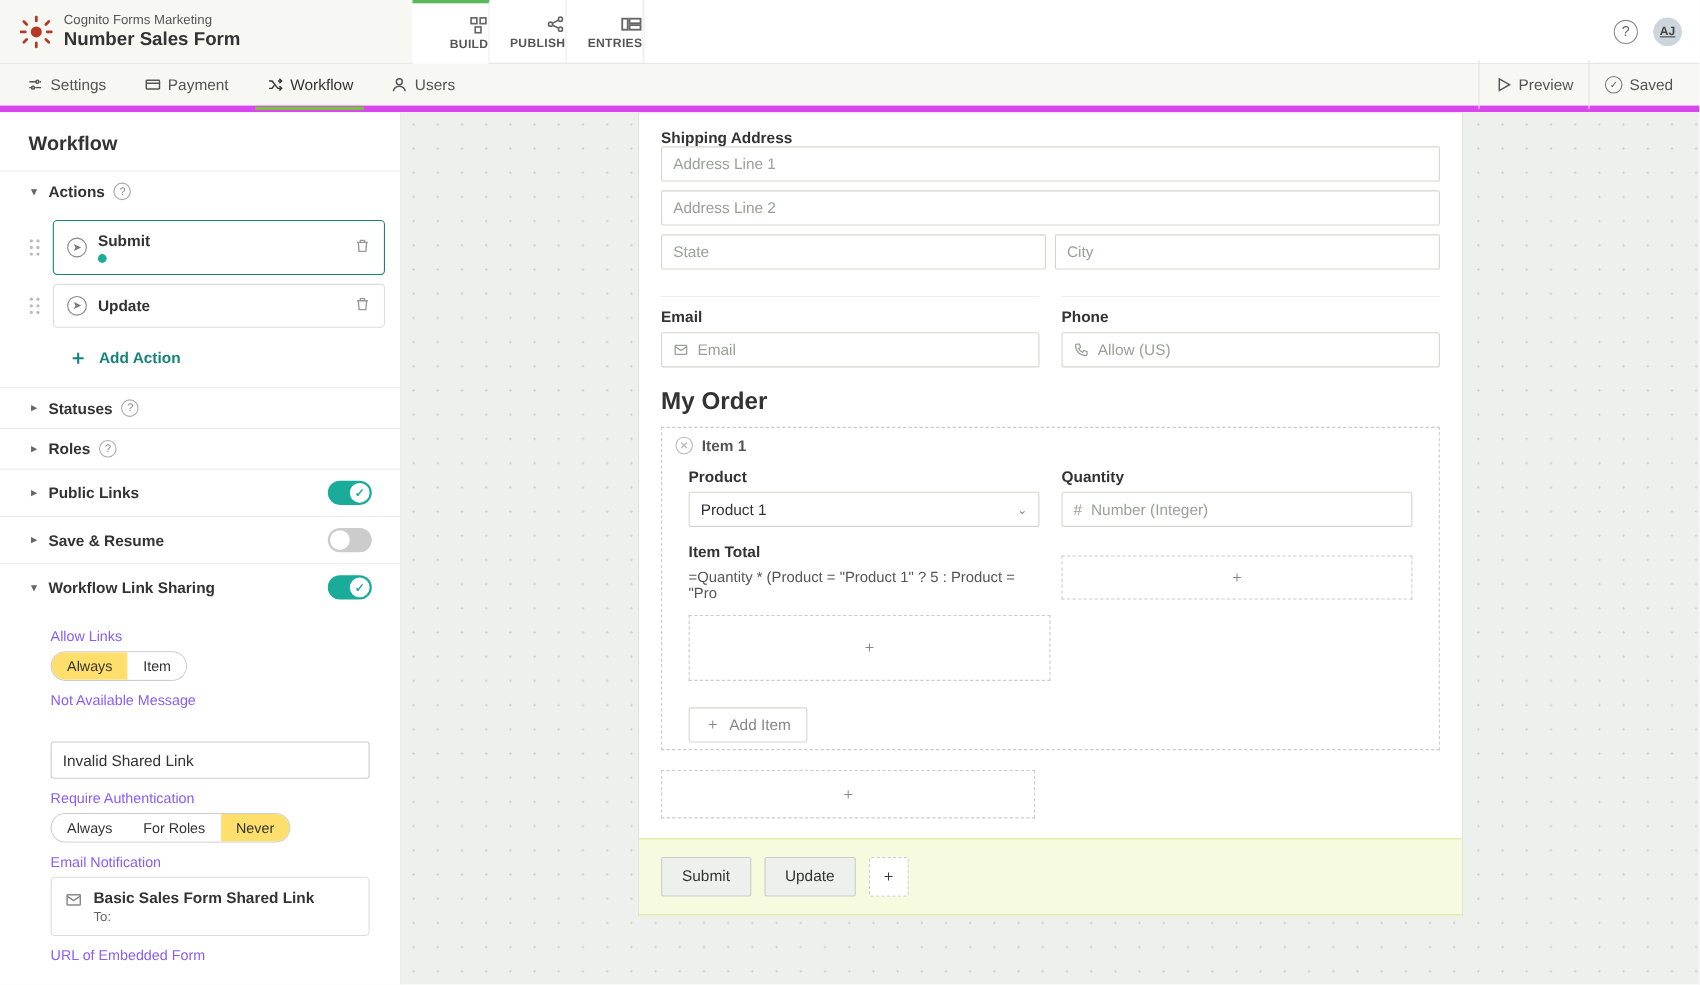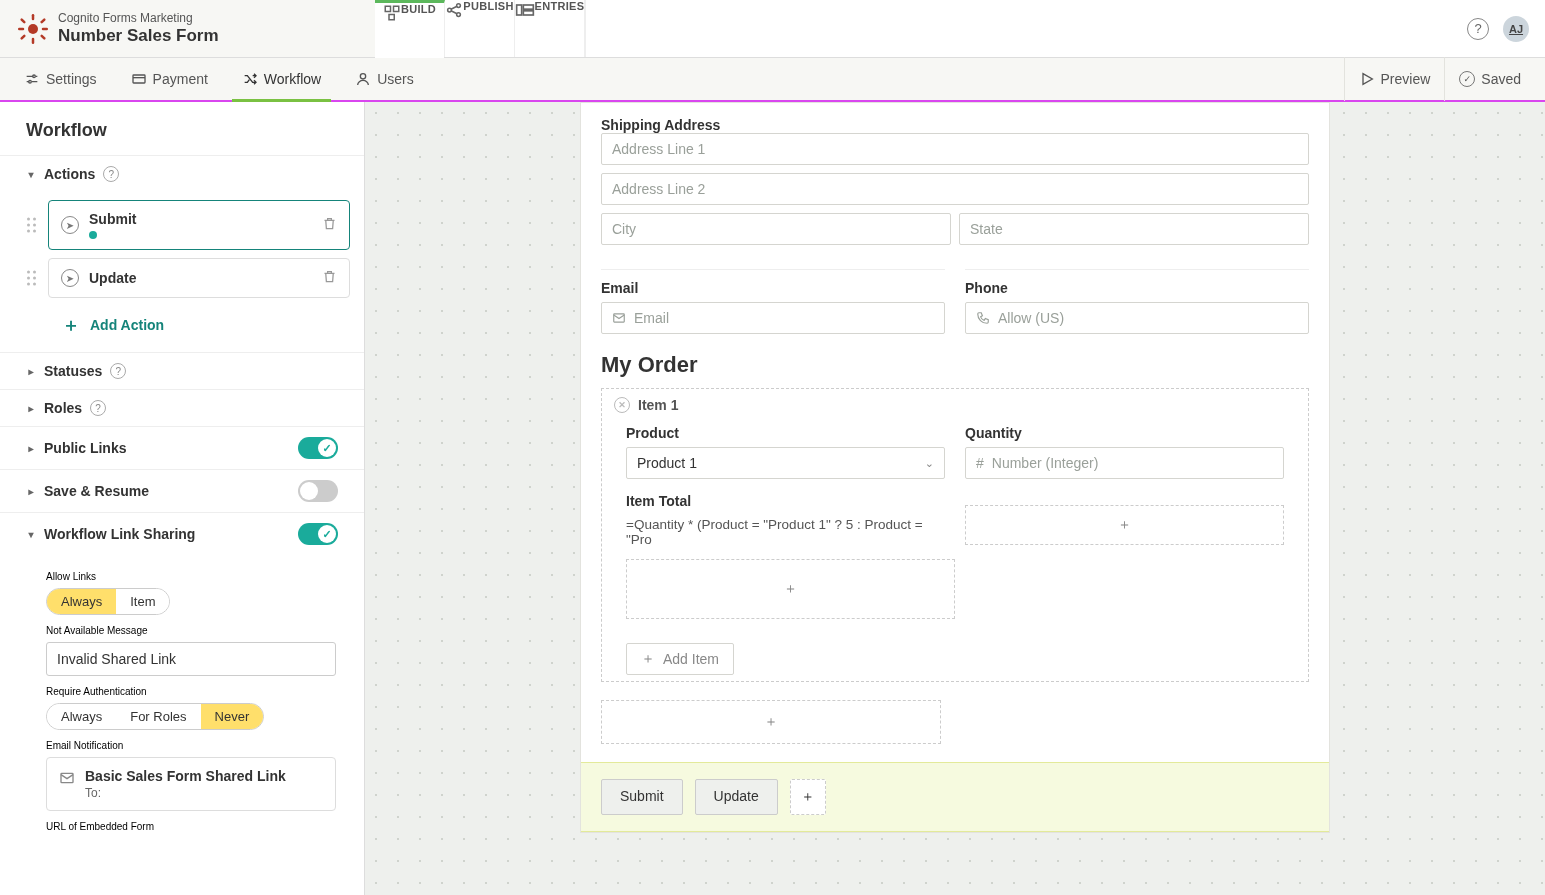--- a/index.html
+++ b/index.html
@@ -7,31 +7,31 @@
   body { display:flex; flex-direction:column; }
 
   
   .topbar { display:flex; align-items:stretch; border-bottom:1px solid #ddd; height:58px; }
   .brand { display:flex; align-items:center; gap:10px; padding:0 18px; width:375px; background:#f7f7f4; }
   .brand svg { width:30px; height:30px; }
   .brand-text { display:flex; flex-direction:column; line-height:1.15; }
   .brand-small { font-size:12px; color:#555; }
   .brand-large { font-weight:700; font-size:17px; color:#333; }
   .topnav { display:flex; }
-  .topnav-item { display:flex; flex-direction:row; align-items:flex-start; justify-content:center; width:70px; font-size:11px; font-weight:600; letter-spacing:.3px; color:#555; cursor:pointer; border-right:1px solid #eee; position:relative; }
+  .topnav-item { display:flex; flex-direction:column; align-items:flex-end; justify-content:center; width:70px; font-size:11px; font-weight:600; letter-spacing:.3px; color:#555; cursor:pointer; border-right:1px solid #eee; position:relative; }
   .topnav-item.active { border-top:3px solid #5cb85c; background:#fff; }
   .topnav-item.active::after { content:""; position:absolute; bottom:-1px; left:0; right:0; height:1px; background:#fff; }
   .topnav-item .ico { height:20px; display:flex; align-items:center; justify-content:center; margin-bottom:2px; color:#666; }
   .topbar-spacer { flex:1; border-left:1px solid #eee; background:#fff; }
   .topbar-right { display:flex; align-items:center; gap:14px; padding:0 16px; }
   .help-ico { width:22px; height:22px; border:1.5px solid #888; border-radius:50%; display:flex; align-items:center; justify-content:center; font-size:13px; color:#666; cursor:pointer; }
   .avatar { width:26px; height:26px; border-radius:50%; background:#ccd5dc; color:#444; font-size:11px; font-weight:600; display:flex; align-items:center; justify-content:center; cursor:pointer;text-decoration:underline; }
 
   
-  .subnav { display:flex; align-items:center; height:44px; background:#f7f7f4; border-bottom:2px solid #d946ef; padding:0 10px; }
+  .subnav { display:flex; align-items:center; height:44px; background:#f7f7f4; border-bottom:6px solid #d946ef; padding:0 10px; }
   .subnav-left { display:flex; gap:6px; }
   .subnav-item { display:flex; align-items:center; gap:6px; padding:0 14px; height:44px; color:#555; cursor:pointer; position:relative; }
   .subnav-item.active { color:#333; font-weight:500; }
   .subnav-item.active::after { content:""; position:absolute; left:4px; right:4px; bottom:-1px; height:3px; background:#7ac142; }
   .subnav-item svg { width:16px; height:16px; }
   .subnav-spacer { flex:1; }
   .subnav-right { display:flex; }
   .subnav-right .subnav-item { border-left:1px solid #e3e3de; }
   .saved-check { width:16px; height:16px; border:1.5px solid #777; border-radius:50%; display:inline-flex; align-items:center; justify-content:center; font-size:9px; color:#555;}
 
@@ -54,25 +54,25 @@
   .action-main { flex:1; }
   .action-del { color:#999; cursor:pointer; }
   .add-action { display:flex; align-items:center; gap:10px; color:#15847a; font-weight:600; padding:10px 0 4px 36px; cursor:pointer; }
   .add-action .plus { font-size:18px; line-height:1; }
   .toggle { width:40px; height:22px; border-radius:11px; background:#ccc; position:relative; margin-left:auto; }
   .toggle::after { content:""; position:absolute; width:18px; height:18px; border-radius:50%; background:#fff; top:2px; left:2px; transition:left .15s; }
   .toggle.on { background:#1aab9b; }
   .toggle.on::after { left:20px; content:"✓"; color:#1aab9b; font-size:11px; display:flex; align-items:center; justify-content:center; }
   .panel-head .toggle { margin-right:0; }
   .inner-section { padding:6px 0 10px 20px; }
-  .field-label { font-size:10px; color:#000000; margin:10px 0 6px; }
+  .field-label { font-size:13px; color:#8b5cf6; margin:10px 0 6px; }
   .pill-group { display:inline-flex; border:1px solid #ccc; border-radius:18px; overflow:hidden; }
   .pill { padding:5px 14px; font-size:13px; cursor:pointer; background:#fff; }
   .pill.sel { background:#ffdf6b; }
-  .text-input { width:290px; height:34px; border:1px solid #ccc; border-radius:3px; padding:0 10px; font-size:14px; color:#333; }
+  .text-input { width:290px; height:34px; border:1px solid #ccc; border-radius:3px; padding:0 10px; font-size:14px; color:#333;margin-top:24px; }
   .notif-card { border:1px solid #ddd; border-radius:4px; padding:10px 12px; display:flex; align-items:flex-start; gap:10px; width:290px; margin-top:6px;}
   .notif-card svg { width:16px; height:16px; margin-top:2px; color:#888; flex-shrink:0;}
   .notif-title { font-weight:600; }
   .notif-sub { font-size:12px; color:#666; margin-top:2px;}
 
   
   .canvas-wrap { flex:1; overflow:auto; padding:0 10px 40px;
     background-color:#eef0ed;
     background-image: radial-gradient(#cfd3cd 1px, transparent 1px);
     background-size:22px 22px;
@@ -353,24 +353,24 @@
               <div class="finput">Address Line 1</div>
             </div>
           </div>
         <div class="row">
             <div class="cell">
               <div class="finput">Address Line 2</div>
             </div>
           </div>
         <div class="row">
           <div class="cell">
+              <div class="finput">State</div>
+            </div>
+          <div class="cell">
               <div class="finput">City</div>
-            </div>
-          <div class="cell">
-              <div class="finput">State</div>
             </div>
         </div>
       </div>
 
       <div class="two-col">
         <div>
           <div class="flabel">Email</div>
           <div class="finput icon-left">
             <svg viewBox="0 0 24 24" fill="none" stroke="currentColor" stroke-width="2">
                 <rect x="3" y="5" width="18" height="14" rx="1"></rect>

